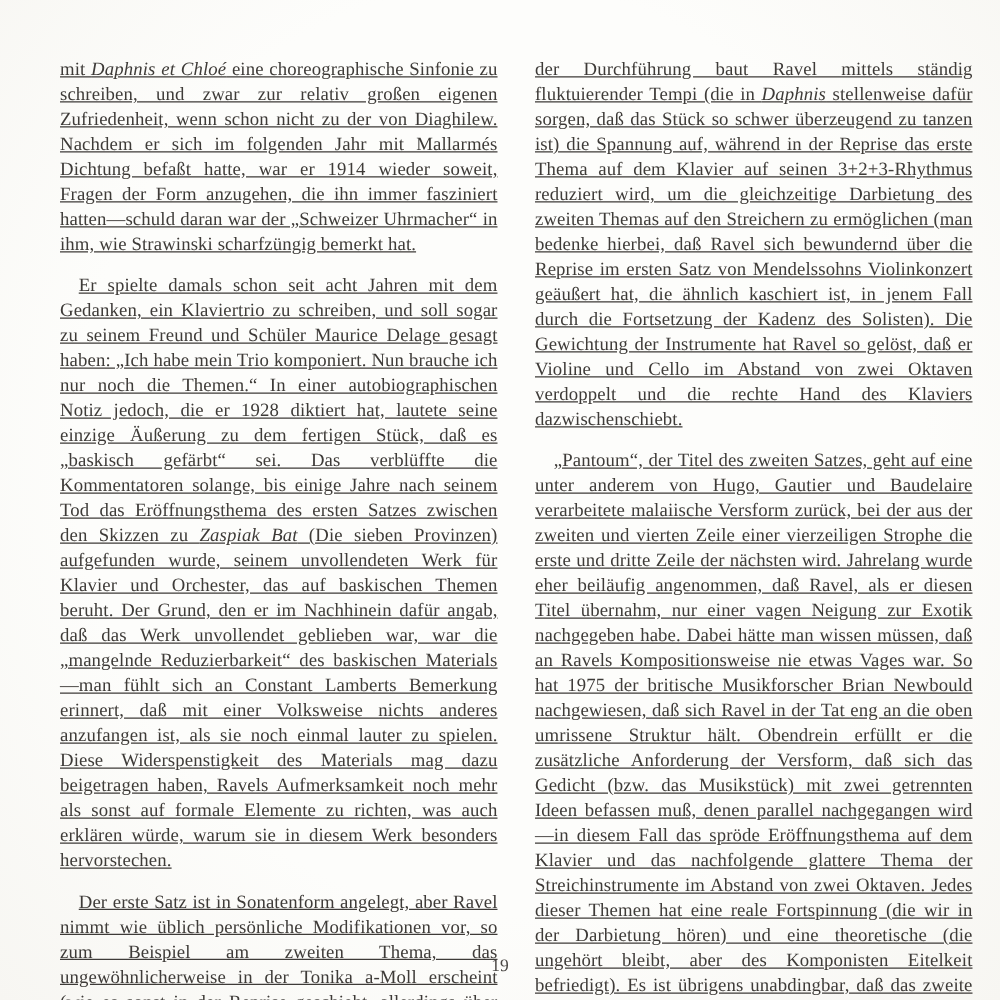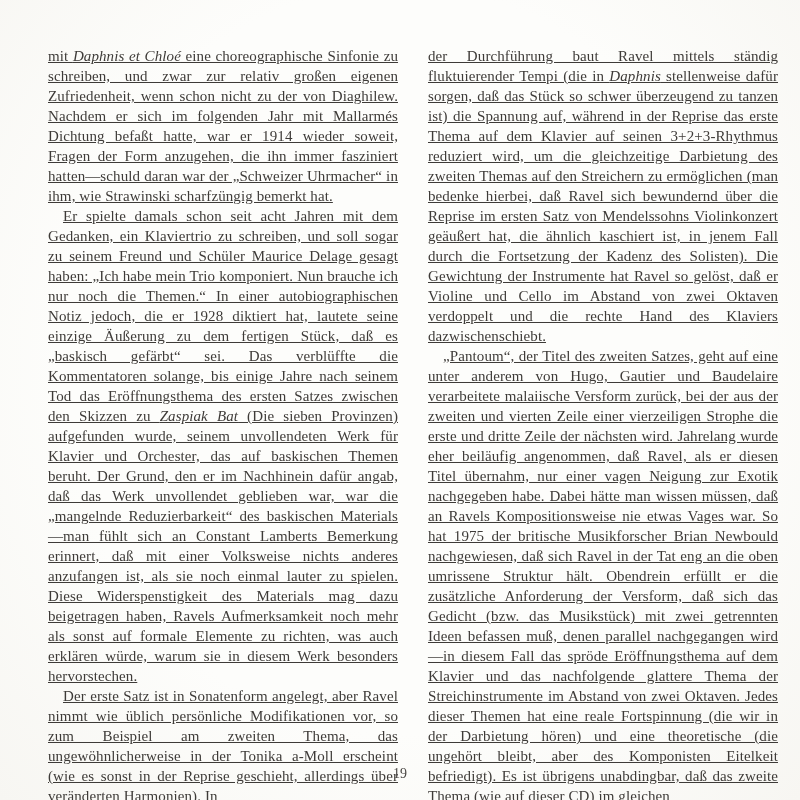--- a/index.html
+++ b/index.html
@@ -33,20 +33,21 @@
     margin: 0;
     font-size: 15px;
     line-height: 20px;
     text-align: justify;
     text-justify: inter-word;
     letter-spacing: 0.1px;
     text-decoration: underline;
   }
   .para.indent {
     text-indent: 15px;
+    margin-top: 13px;
   }
   .italic {
     font-style: italic;
   }
   .page-number {
     position: absolute;
     left: 0;
     width: 100%;
     bottom: 18px;
     text-align: center;

